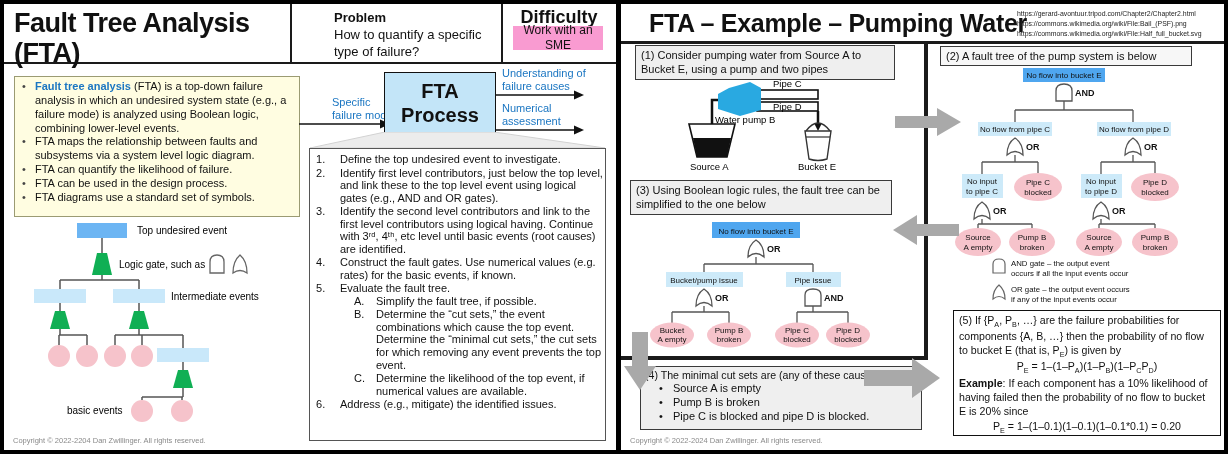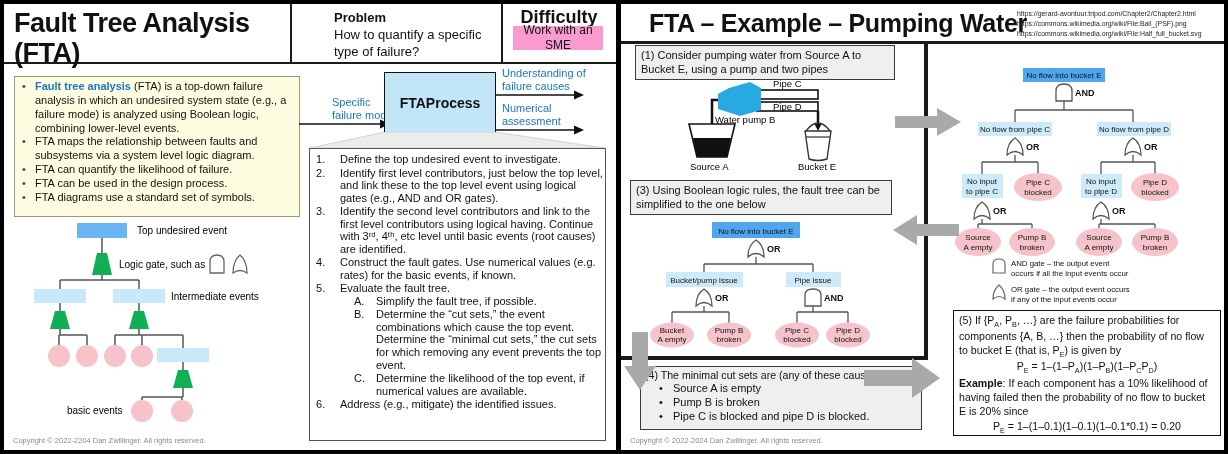--- a/index.html
+++ b/index.html
@@ -15,21 +15,21 @@
   .title-r{font-weight:bold;font-size:25px;white-space:nowrap;letter-spacing:-.3px;}
   .urls{font-size:6.9px;line-height:1.45;color:#222;}
   .bluetxt{color:#1b76c2;font-size:11px;line-height:1.2;}
   .yellow-box{position:absolute;left:10px;top:72px;width:286px;height:141px;background:#fffde1;
     border:1.2px solid #9b9b73;font-size:11px;line-height:1.26;padding:3px 4px 0 2px;box-sizing:border-box;}
   .yellow-box ul{margin:0;padding-left:16px;list-style:none;}
   .yellow-box li{position:relative;padding-left:2px;}
   .yellow-box li::before{content:"•";position:absolute;left:-11px;color:#444;}
   .lead{color:#1b76c2;font-weight:bold;}
   .fta-box{position:absolute;left:380px;top:68px;width:110px;height:60px;background:#c3e5f8;border:1.8px solid #111;
-    display:flex;align-items:center;justify-content:center;font-weight:bold;font-size:14px;line-height:1.2;}
+    display:flex;flex-direction:column;align-items:center;justify-content:center;font-weight:bold;font-size:20px;line-height:1.2;}
   .steps-box{position:absolute;left:305px;top:144px;width:297px;height:293px;border:1.6px solid #555;background:#fff;
     font-size:11px;line-height:1.14;box-sizing:border-box;padding:4px 2px 0 0;}
   ol.steps{margin:0;padding:0;list-style:none;counter-reset:s;}
   ol.steps>li{counter-increment:s;position:relative;padding-left:30px;margin-bottom:1px;}
   ol.steps>li::before{content:counter(s) ".";position:absolute;left:6px;}
   ol.subs{margin:0;padding:0;list-style:none;counter-reset:a;}
   ol.subs>li{counter-increment:a;position:relative;padding-left:26px;margin-bottom:1px;}
   ol.subs>li::before{content:counter(a,upper-alpha) ".";position:absolute;left:4px;}
   .copyright{position:absolute;left:9px;bottom:5px;font-size:7.5px;color:#8a8a8a;}
   .node-text{font-size:8px;fill:#111;}
@@ -213,20 +213,21 @@
     <text x="96" y="113" text-anchor="middle" class="node-text">Pump B</text>
     <text x="96" y="122" text-anchor="middle" class="node-text">broken</text>
     <ellipse cx="164" cy="115" rx="22" ry="12.5" fill="#f6c3cb"></ellipse>
     <text x="164" y="113" text-anchor="middle" class="node-text">Pipe C</text>
     <text x="164" y="122" text-anchor="middle" class="node-text">blocked</text>
     <ellipse cx="215" cy="115" rx="22" ry="12.5" fill="#f6c3cb"></ellipse>
     <text x="215" y="113" text-anchor="middle" class="node-text">Pipe D</text>
     <text x="215" y="122" text-anchor="middle" class="node-text">blocked</text>
   </svg>
 
+  <div class="cap-box" style="left:319px;top:42px;width:240px;background:#f7f7f7;">(2) A fault tree of the pump system is below</div>
 
   <svg class="abs" style="left:310px;top:62px;" width="292" height="240">
     <g stroke="#555" stroke-width="1.3" fill="none">
       <path d="M133,35 V44 M84,44 H202 M84,44 V56 M202,44 V56"></path>
       <path d="M84,89 V96 M51,96 H107 M51,96 V108 M107,96 V108"></path>
       <path d="M202,89 V96 M170,96 H224 M170,96 V108 M224,96 V108"></path>
       <path d="M51,153 V158 M47,158 H101 M47,158 V162 M101,158 V162"></path>
       <path d="M170,153 V158 M168,158 H224 M168,158 V162 M224,158 V162"></path>
     </g>
     <rect x="92" y="2" width="82" height="14" fill="#4fa6ef"></rect>

